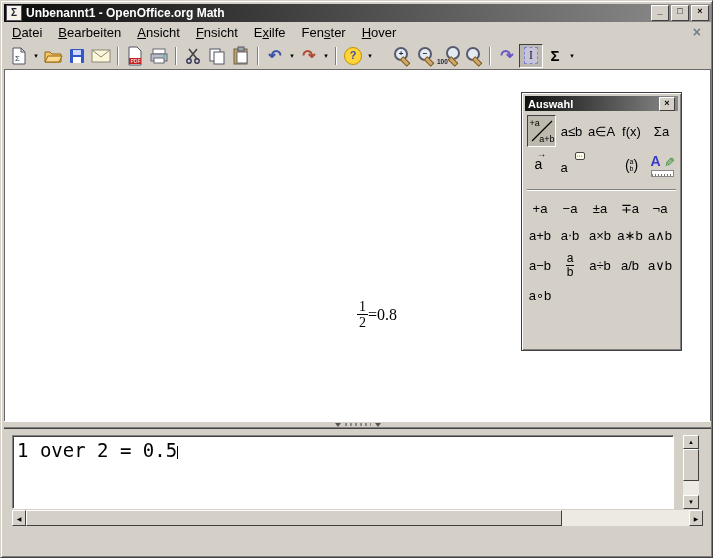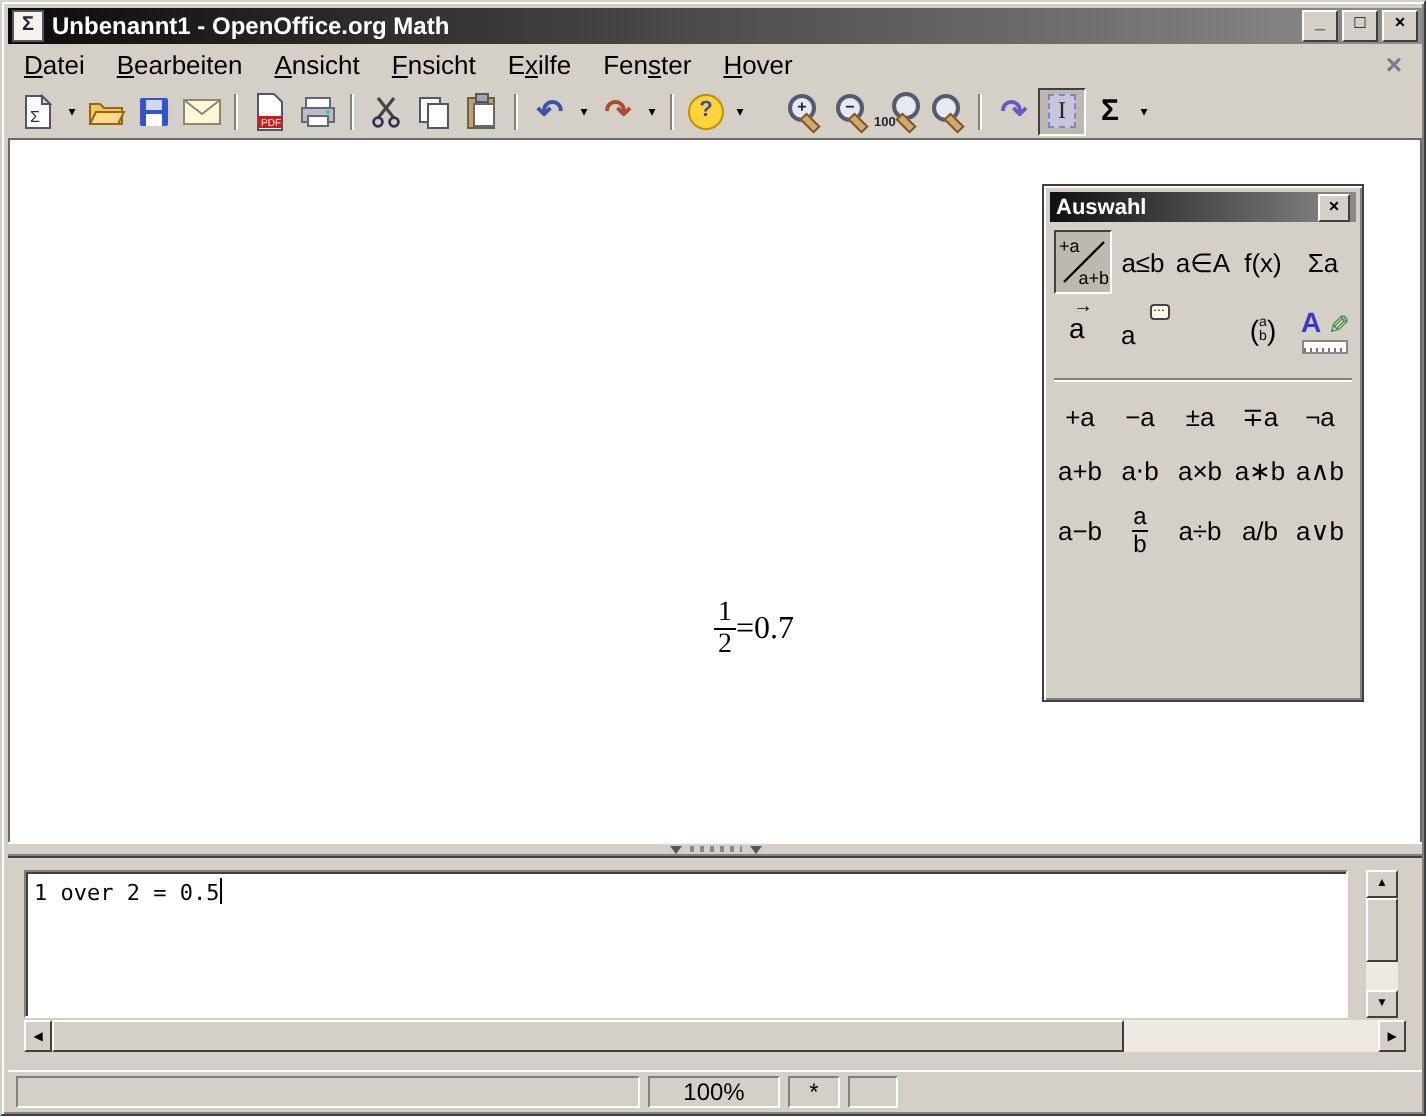--- a/index.html
+++ b/index.html
@@ -91,21 +91,21 @@
   .splitter{position:absolute;left:3px;top:420px;width:707px;height:7px;background:#d4d0c8;
     border-top:1px solid #fff;border-bottom:1px solid #808080;box-sizing:border-box;
     display:flex;align-items:center;justify-content:center;gap:4px;}
   .split-tri{width:0;height:0;border-left:3px solid transparent;border-right:3px solid transparent;border-top:4px solid #555;}
   .split-dots{width:26px;height:3px;background:repeating-linear-gradient(to right,#888 0 2px,transparent 2px 5px);}
   
   .cmdframe{position:absolute;left:3px;top:427px;width:707px;height:104px;background:#d4d0c8;
     border-top:1px solid #404040;box-sizing:border-box;}
   .cmd-text{position:absolute;left:8px;top:6px;width:662px;height:74px;background:#fff;
     border:1px solid;border-color:#808080 #fff #fff #808080;box-shadow:inset 1px 1px 0 #404040;
-    box-sizing:border-box;font-family:"DejaVu Sans Mono",monospace;font-size:11px;color:#000;
+    box-sizing:border-box;font-family:"DejaVu Sans Mono",monospace;font-size:19px;color:#000;
     padding:3px 4px;white-space:pre;}
   .caret{display:inline-block;width:1px;height:13px;background:#000;vertical-align:-2px;}
   .scroll-track{background:#eceae3;}
   .scroll-btn{position:absolute;width:16px;height:14px;background:#d4d0c8;border:1px solid;
     border-color:#fff #404040 #404040 #fff;box-sizing:border-box;font-size:6px;color:#000;
     display:flex;align-items:center;justify-content:center;}
   .scroll-thumb{position:absolute;background:#d4d0c8;border:1px solid;border-color:#fff #404040 #404040 #fff;box-sizing:border-box;}
   .cmd-vscroll{position:absolute;right:12px;top:6px;width:16px;height:74px;}
   .cmd-hscroll{position:absolute;left:8px;bottom:6px;width:691px;height:16px;}
   .hbtn{width:14px;height:16px;}
@@ -251,21 +251,21 @@
       </span>
     <span class="tdrop">▾</span>
   </div>
 
   <div class="docview">
     <div class="formula">
       <span class="frac">
         <span class="num">1</span>
         <span class="den">2</span>
       </span>
-      <span>=0.7</span>
+      <span>=0.8</span>
     </div>
   </div>
 
   <div class="palette">
     <div class="palette-title">
       <span>Auswahl</span>
       <span class="palette-close">×</span>
     </div>
     <div class="cat-row">
       <span class="cat-btn pressed">
@@ -334,20 +334,23 @@
       <span class="sym-btn tall">
         <span class="sfrac">
           <span class="top">a</span>
           <span>b</span>
         </span>
       </span>
       <span class="sym-btn tall">a÷b</span>
       <span class="sym-btn tall">a/b</span>
       <span class="sym-btn tall">a∨b</span>
     </div>
+    <div class="sym-row">
+      <span class="sym-btn">a∘b</span>
+    </div>
   </div>
 
   <div class="splitter">
     <span class="split-tri"></span>
     <span class="split-dots"></span>
     <span class="split-tri"></span>
   </div>
 
   <div class="cmdframe">
     <div class="cmd-text"><span>1 over 2 = 0.5</span><span class="caret"></span></div>
@@ -356,20 +359,14 @@
       <span class="scroll-thumb" style="top:14px;left:0;width:16px;height:32px;"></span>
       <span class="scroll-btn" style="bottom:0;left:0;">▼</span>
     </div>
     <div class="cmd-hscroll scroll-track">
       <span class="scroll-btn hbtn" style="left:0;top:0;">◀</span>
       <span class="scroll-thumb" style="left:14px;top:0;width:536px;height:16px;"></span>
       <span class="scroll-btn hbtn" style="right:0;top:0;">▶</span>
     </div>
   </div>
 
-  <div class="statusbar">
-    <span class="status-panel" style="left:4px;width:312px;"></span>
-    <span class="status-panel" style="left:320px;width:66px;">100%</span>
-    <span class="status-panel" style="left:390px;width:26px;">*</span>
-    <span class="status-panel" style="left:420px;width:25px;"></span>
-  </div>
 
 </div>
 
 </body></html>

